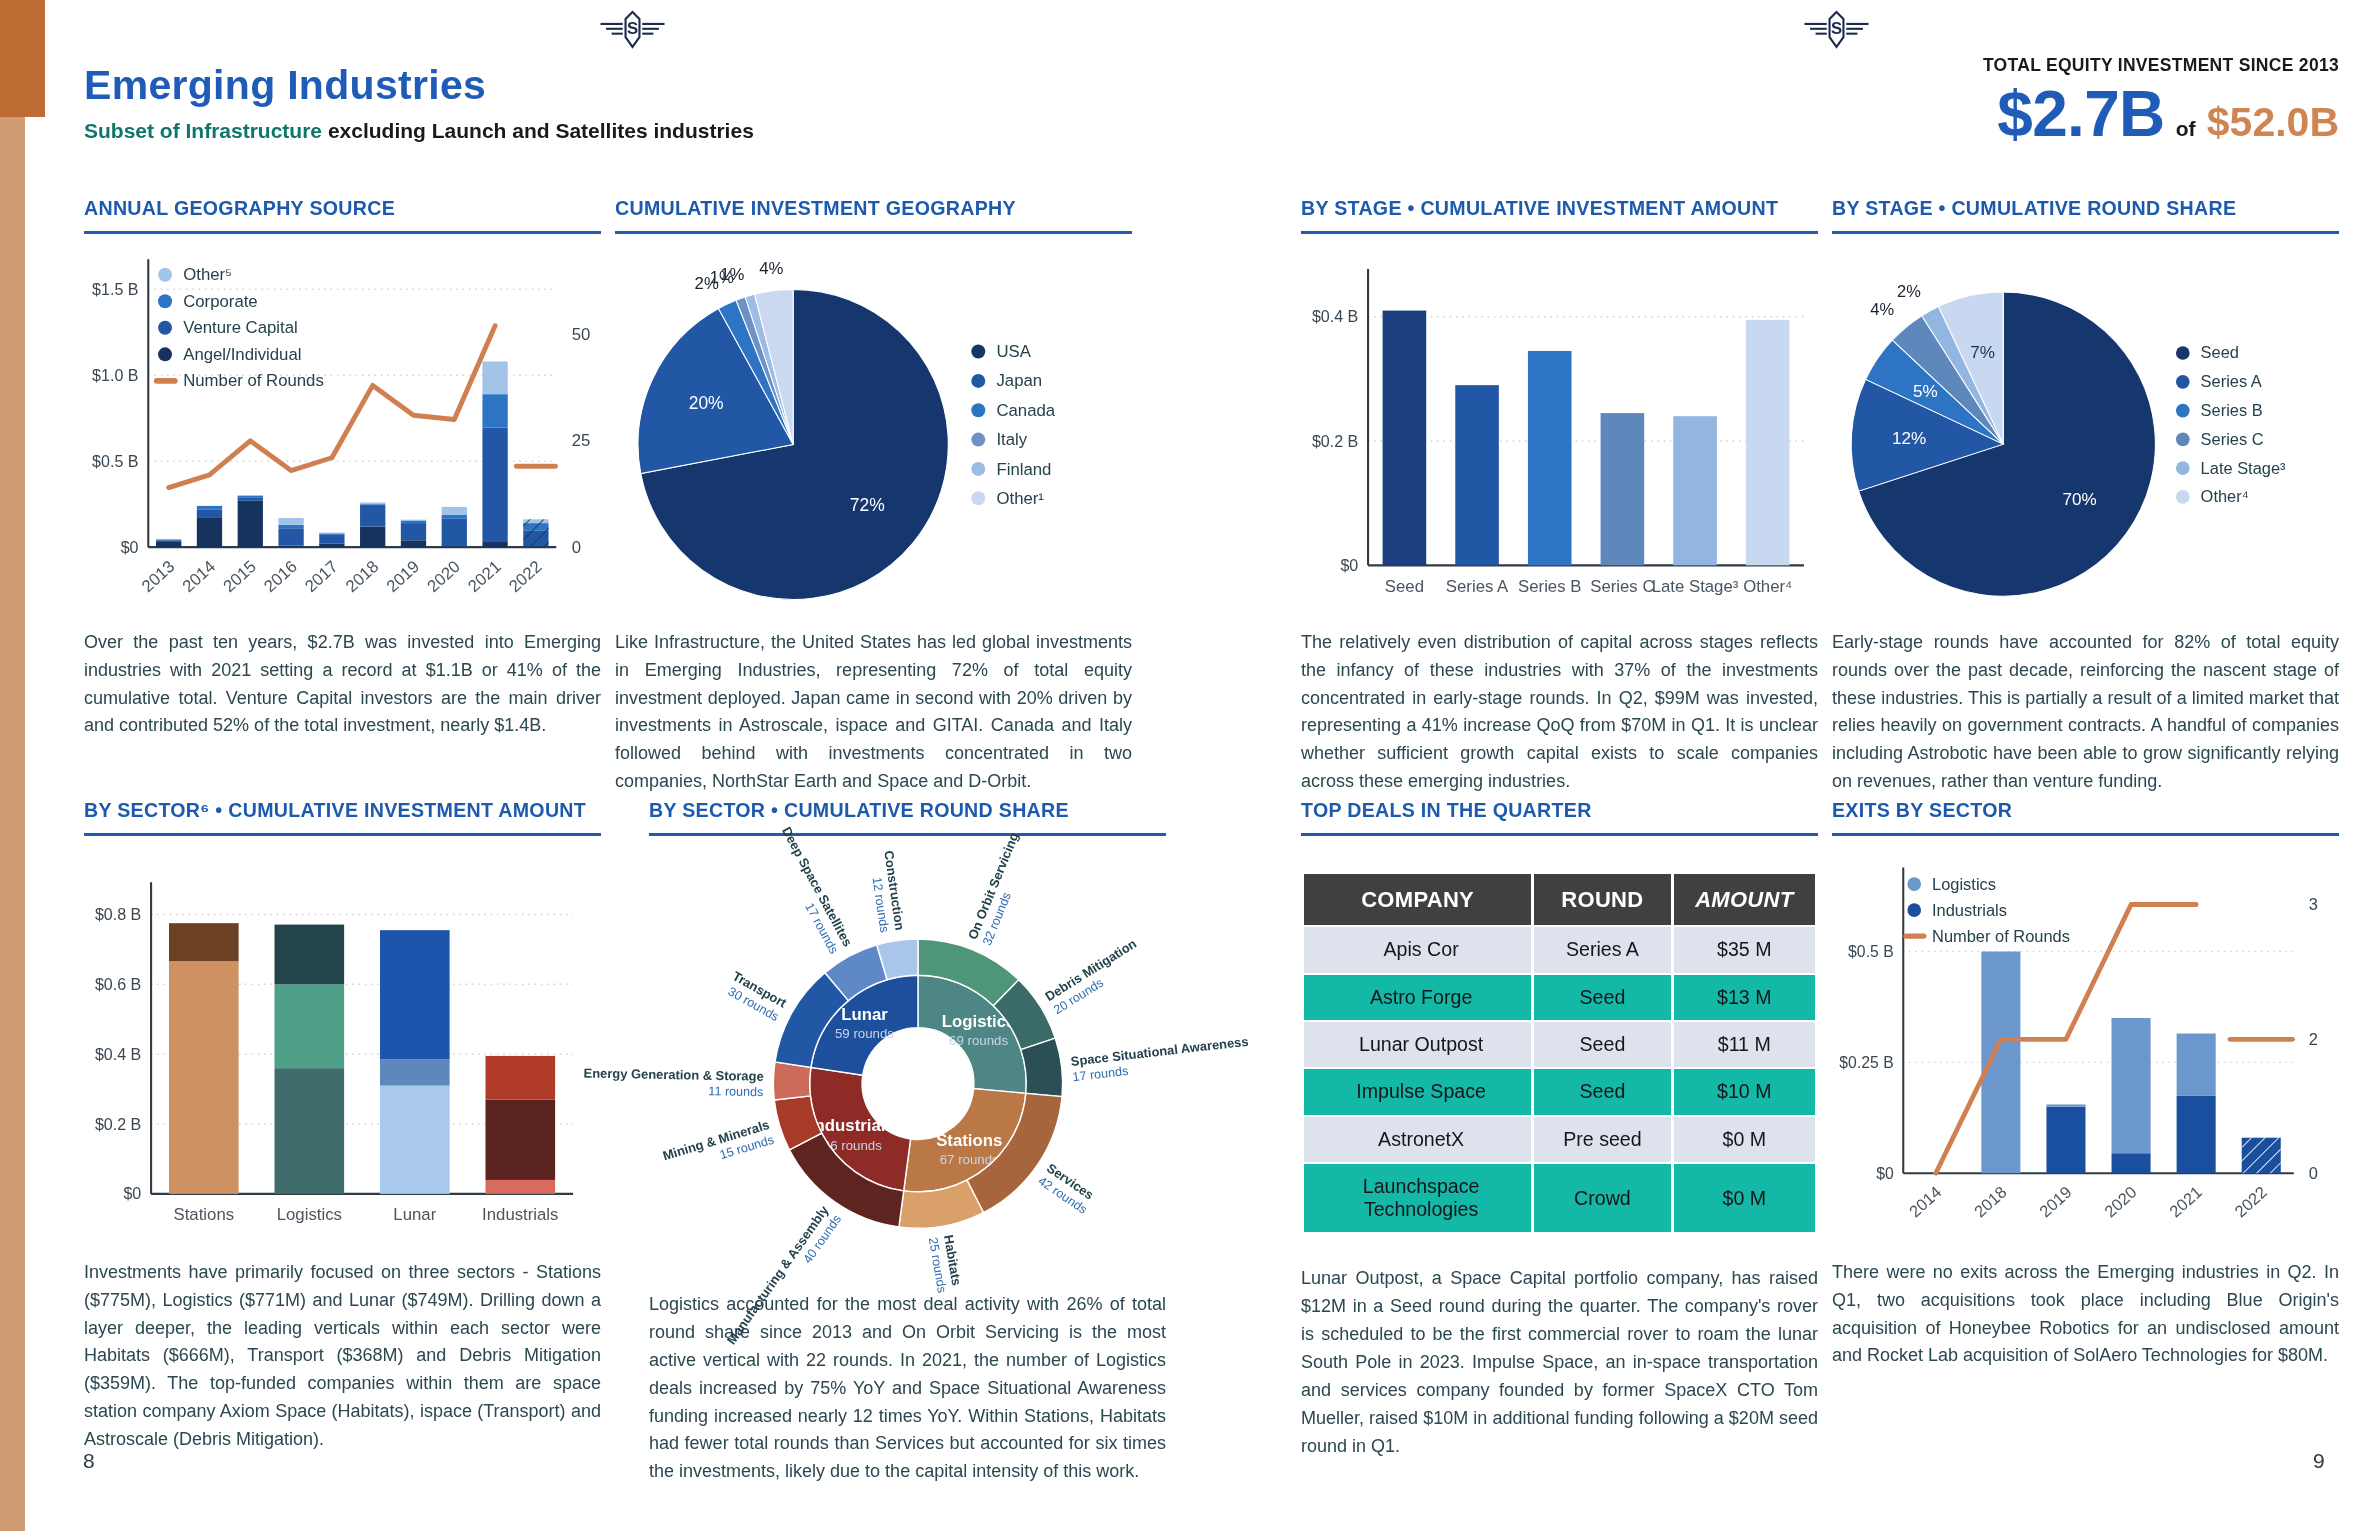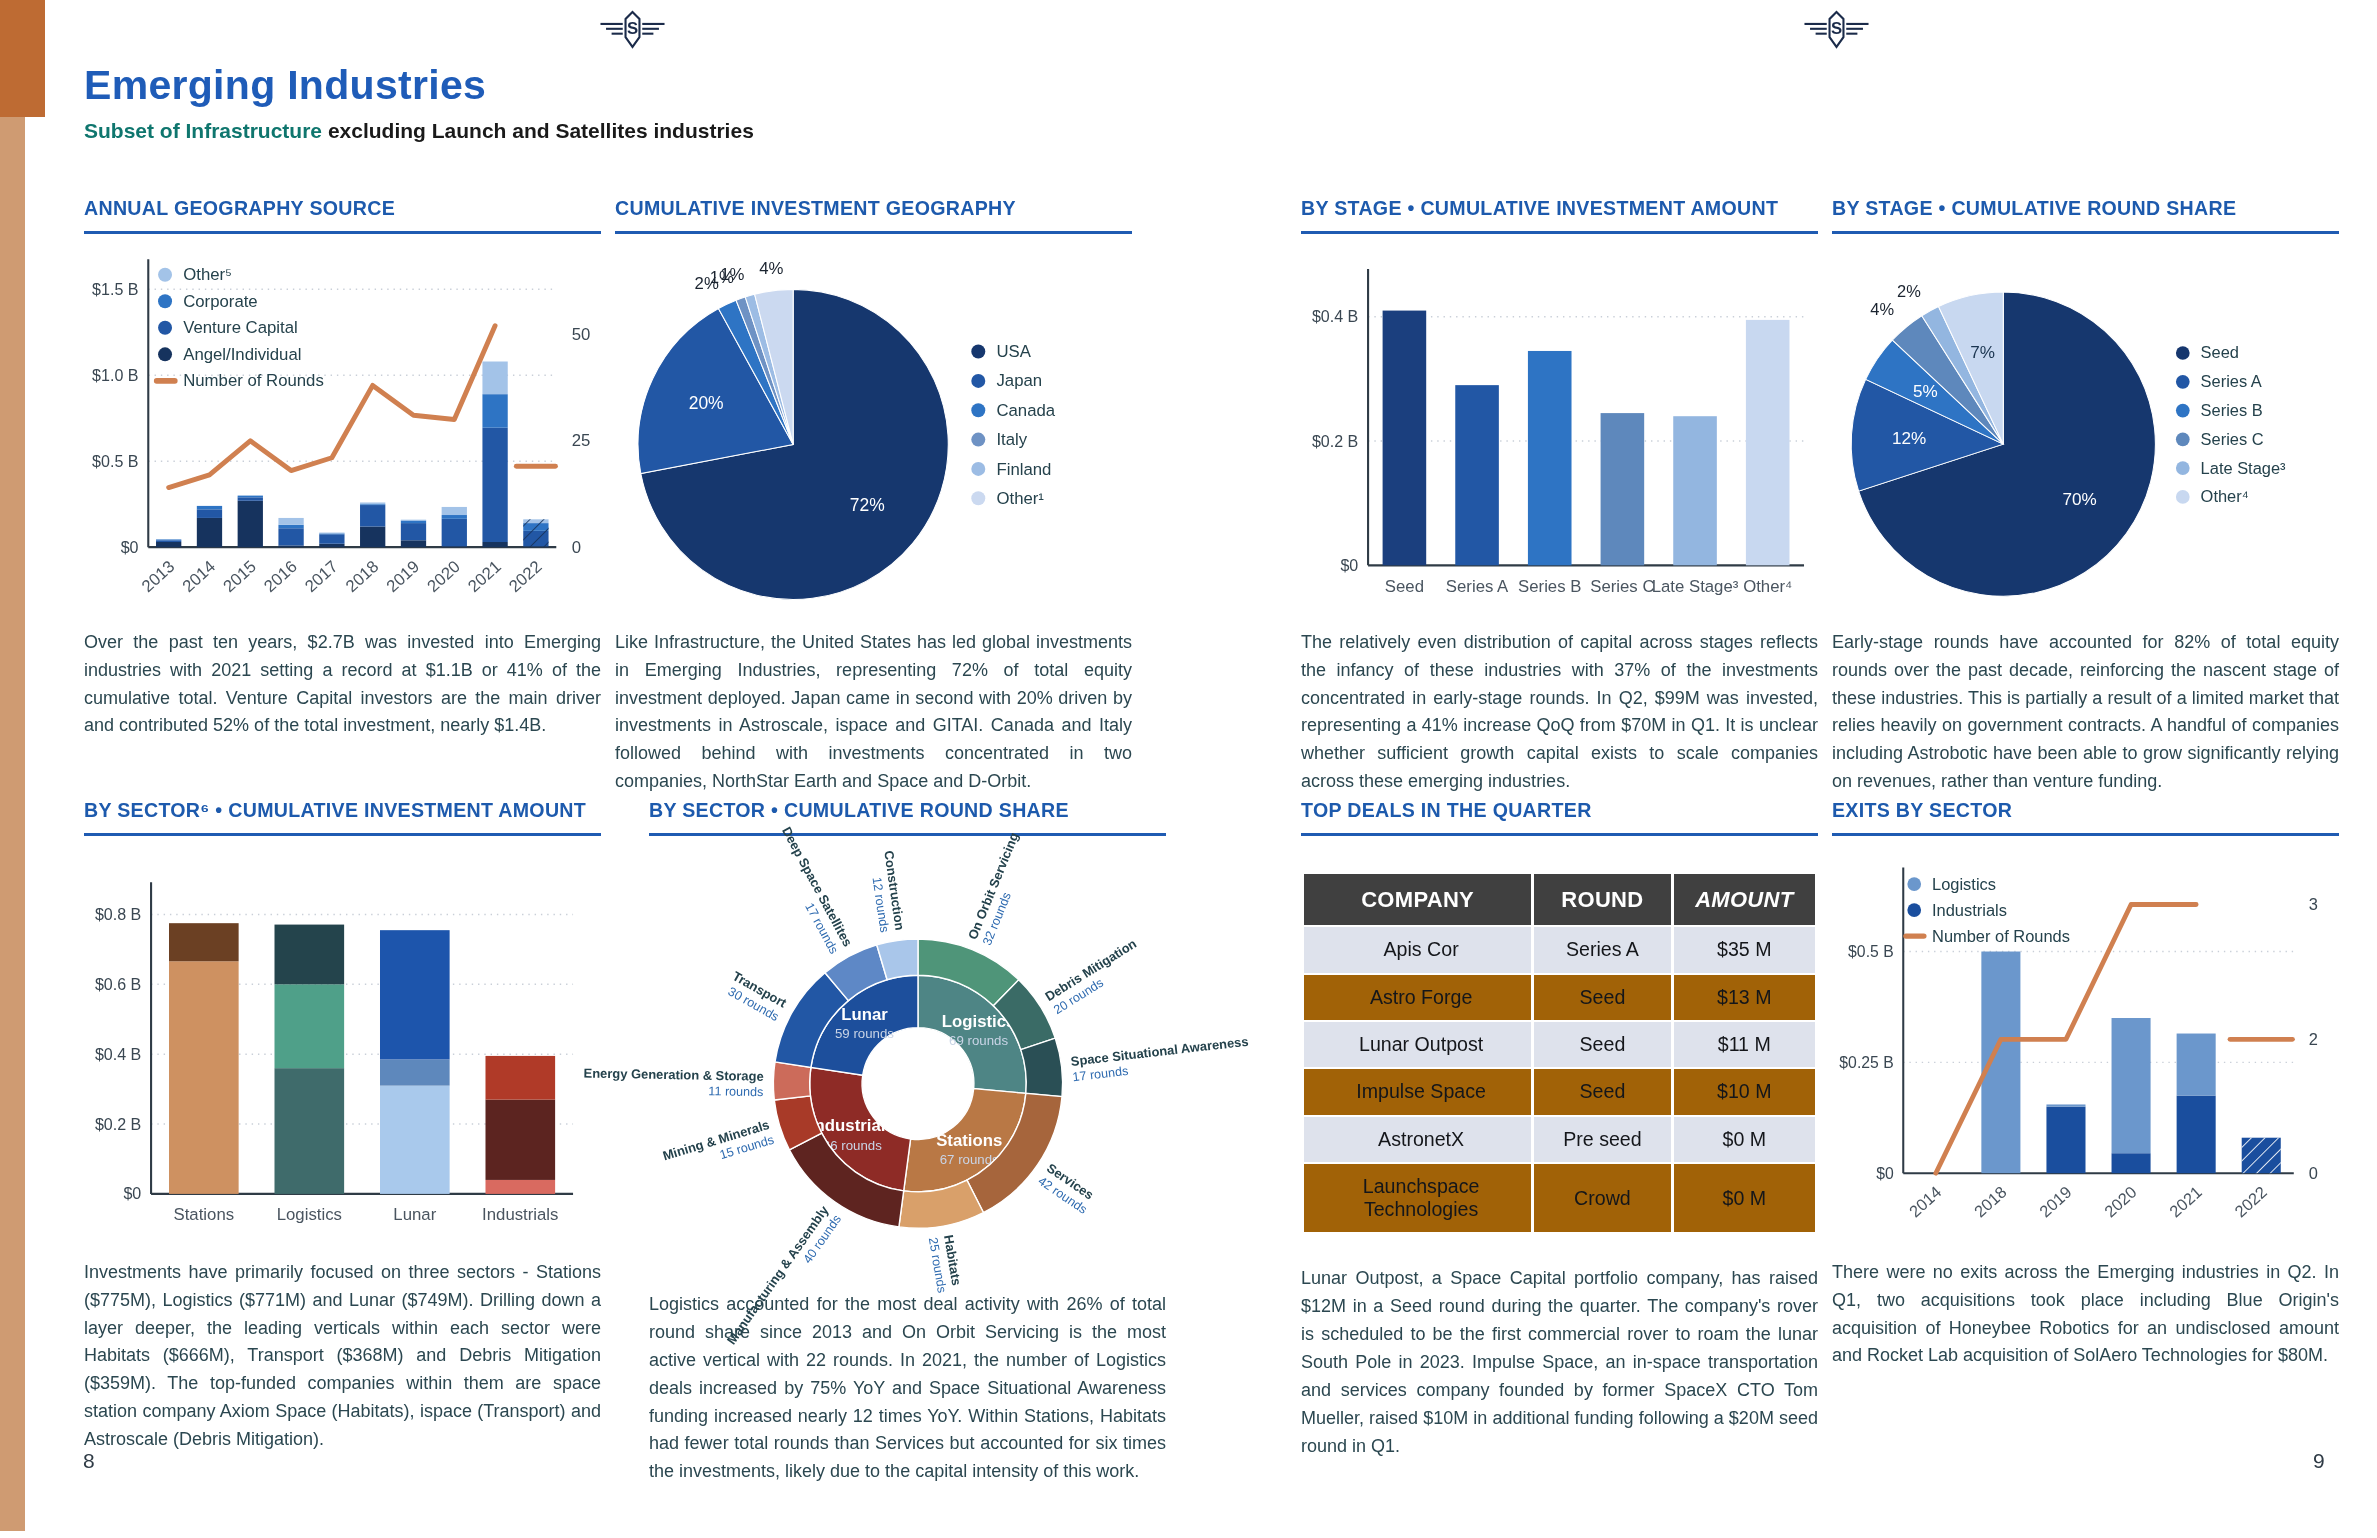--- a/index.html
+++ b/index.html
@@ -24,21 +24,21 @@
   .chart{position:relative;margin-top:11.2px;}
   .chart svg{width:100%;height:100%;display:block;overflow:visible;}
   .section p{font-size:18px;line-height:1.55;text-align:justify;color:#2B4750;margin:19.6px 0 0 0;}
   .pagenum{position:absolute;top:1449px;font-size:21px;color:#2F3B46;}
   table.deals{width:100%;border-collapse:separate;border-spacing:3.5px 2.8px;margin-top:36px;}
   table.deals th{background:#404040;color:#fff;font-size:22px;font-weight:bold;padding:12.6px 7px;letter-spacing:0.3px;}
   table.deals td{font-size:19.6px;color:#14161A;padding:11.2px 8.4px;}
   table.deals td.c{text-align:center;}
   table.deals td.l{text-align:center;padding-left:15.4px;}
   table.deals tr.r0 td{background:#DEE2EC;}
-  table.deals tr.r1 td{background:#a16207;}
+  table.deals tr.r1 td{background:#14b8a6;}
 </style>
 </head>
 <body>
 
 <div class="canvas">
   <div class="band"></div>
   <div class="band-top"></div>
 
   <svg class="logo" style="left:599px" viewBox="0 0 96 56">
     <g stroke="#1B2B4A" stroke-width="3" fill="none">
@@ -63,20 +63,28 @@
       <polygon points="48,3 58,13 58,39 48,53 38,39 38,13" fill="#fff"></polygon>
     </g>
     <text x="48" y="35" text-anchor="middle" font-size="24" font-weight="bold" fill="#1B2B4A">S</text>
   </svg>
 
   <div class="title-block">
     <h1>Emerging Industries</h1>
     <p class="subtitle"><span class="accent">Subset of Infrastructure</span> <span>excluding Launch and Satellites industries</span></p>
   </div>
 
+  <div class="stat-block">
+    <div class="stat-label">TOTAL EQUITY INVESTMENT SINCE 2013</div>
+    <div class="stat-line">
+      <span class="stat-value">$2.7B</span>
+      <span class="stat-of">of</span>
+      <span class="stat-universe">$52.0B</span>
+    </div>
+  </div>
 
   <div class="section" style="left:84px;top:197px;width:517px">
     <h3>ANNUAL GEOGRAPHY SOURCE</h3>
     <div class="rule"></div>
     <div class="chart" style="height:364px">
         <svg viewBox="0 0 740 520">
           <defs>
             <pattern id="h-annual_investment_source" width="14" height="14" patternUnits="userSpaceOnUse" patternTransform="rotate(45)">
               <line x1="0" y1="0" x2="0" y2="14" stroke="#16335E" stroke-width="2.5"></line>
             </pattern>

